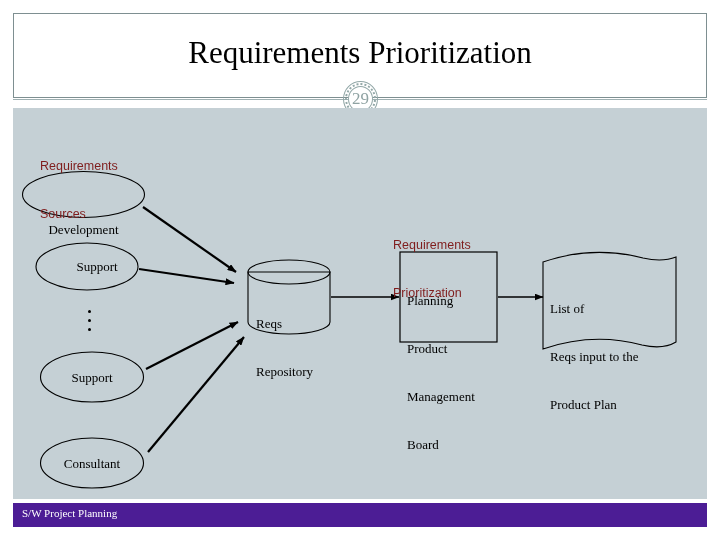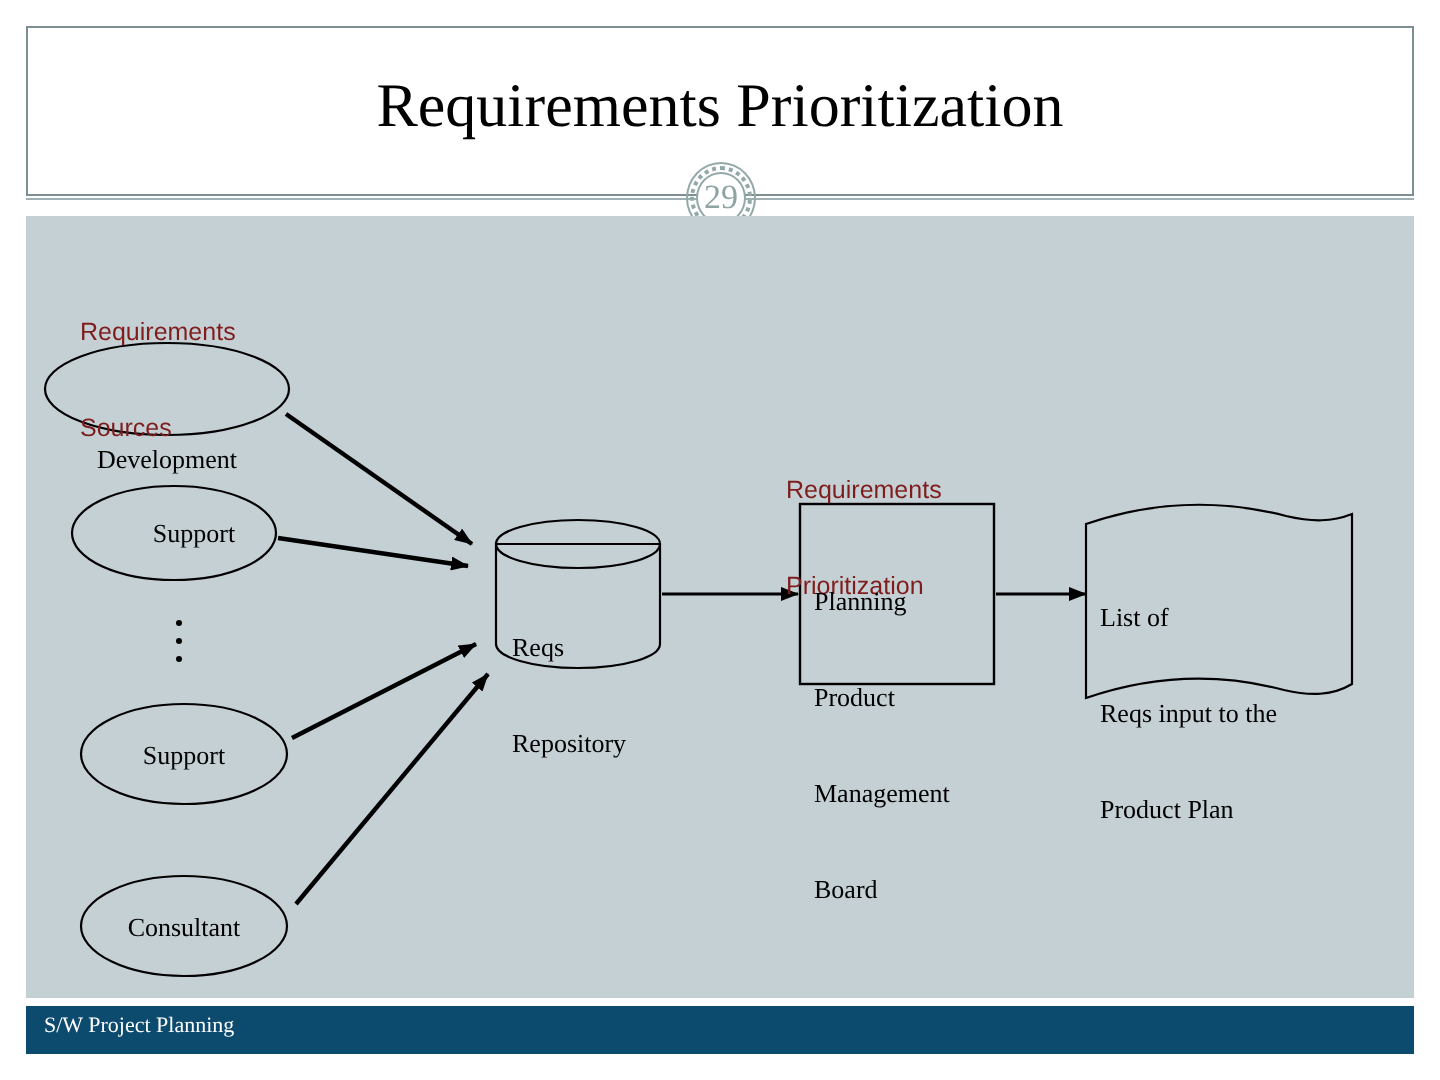--- a/index.html
+++ b/index.html
@@ -99,21 +99,21 @@
     background: #c5d0d5;
   }
 
   
   #footer-bar {
     position: absolute;
     left: 13px;
     top: 503px;
     width: 694px;
     height: 24px;
-    background: #0c4a6e;
+    background: #4c1d95;
   }
   #footer-text {
     position: absolute;
     left: 9px;
     top: 4px;
     font-family: "Liberation Serif", serif;
     font-size: 11px;
     color: #ffffff;
     white-space: nowrap;
   }

